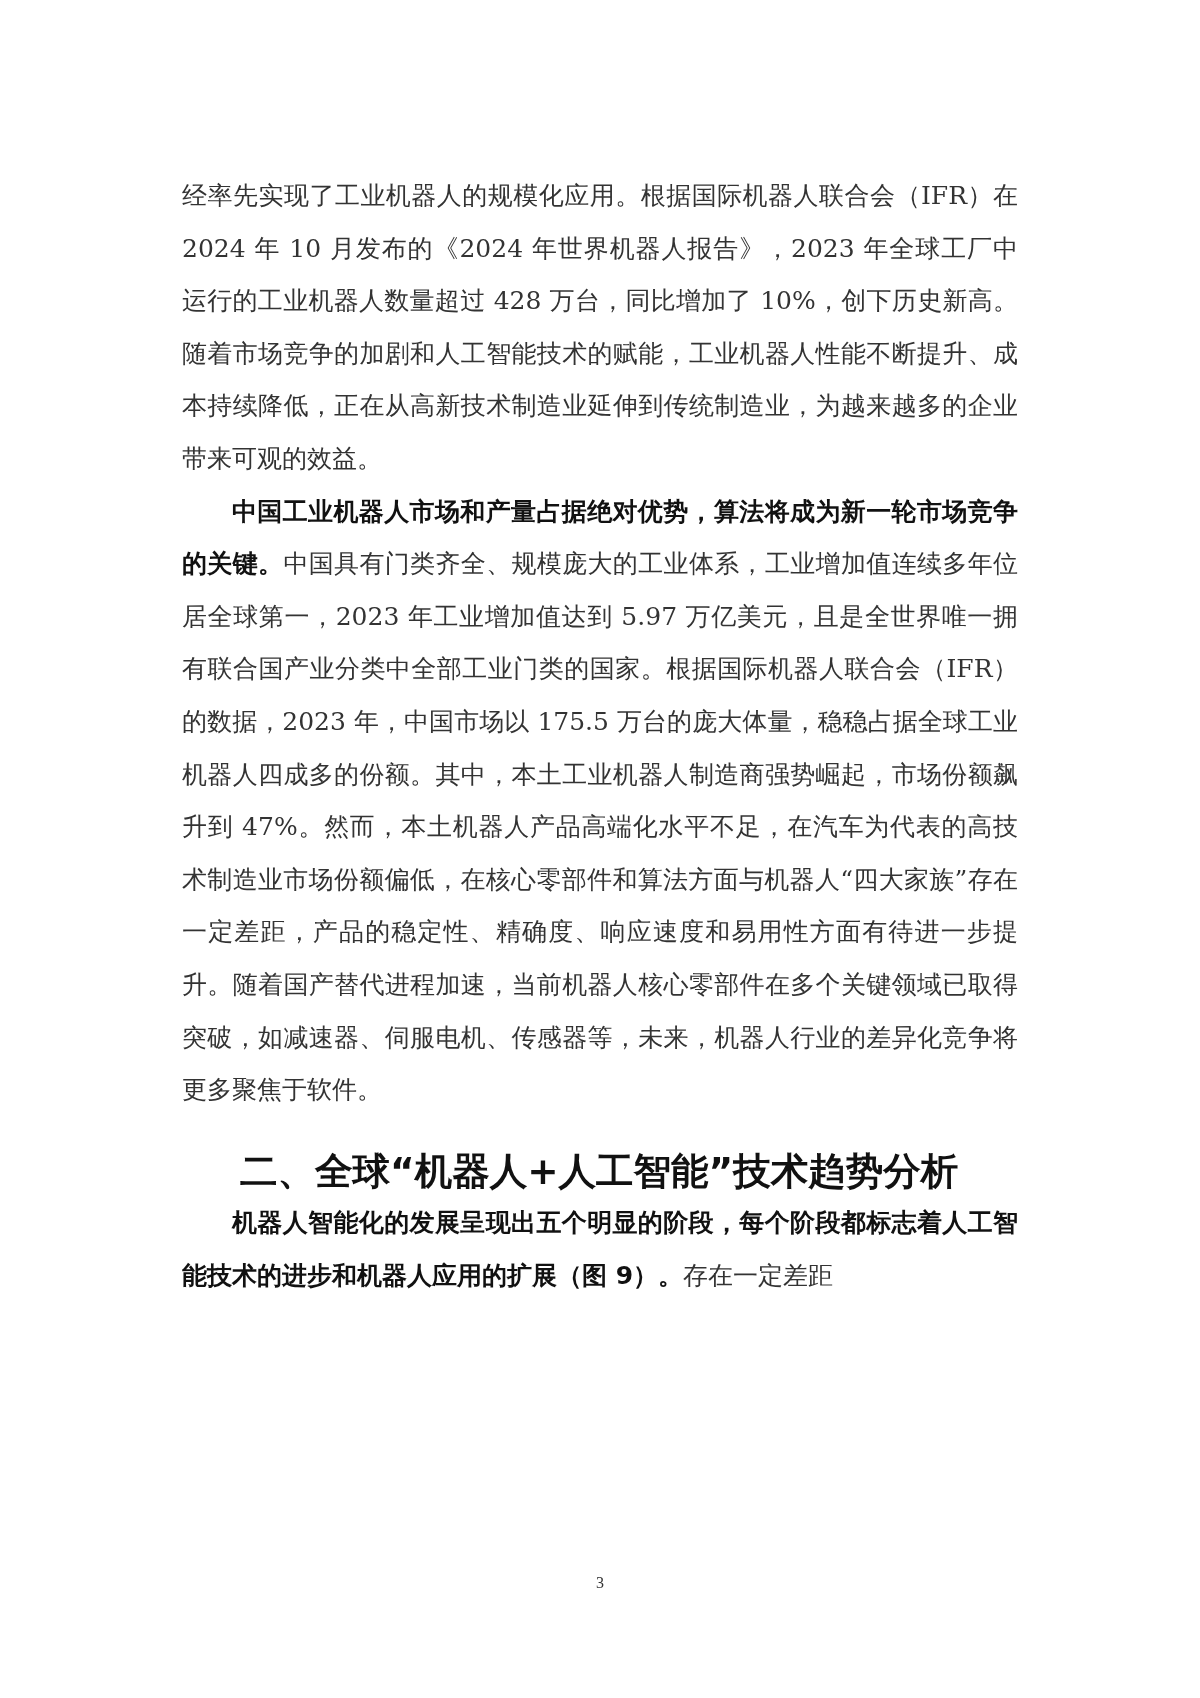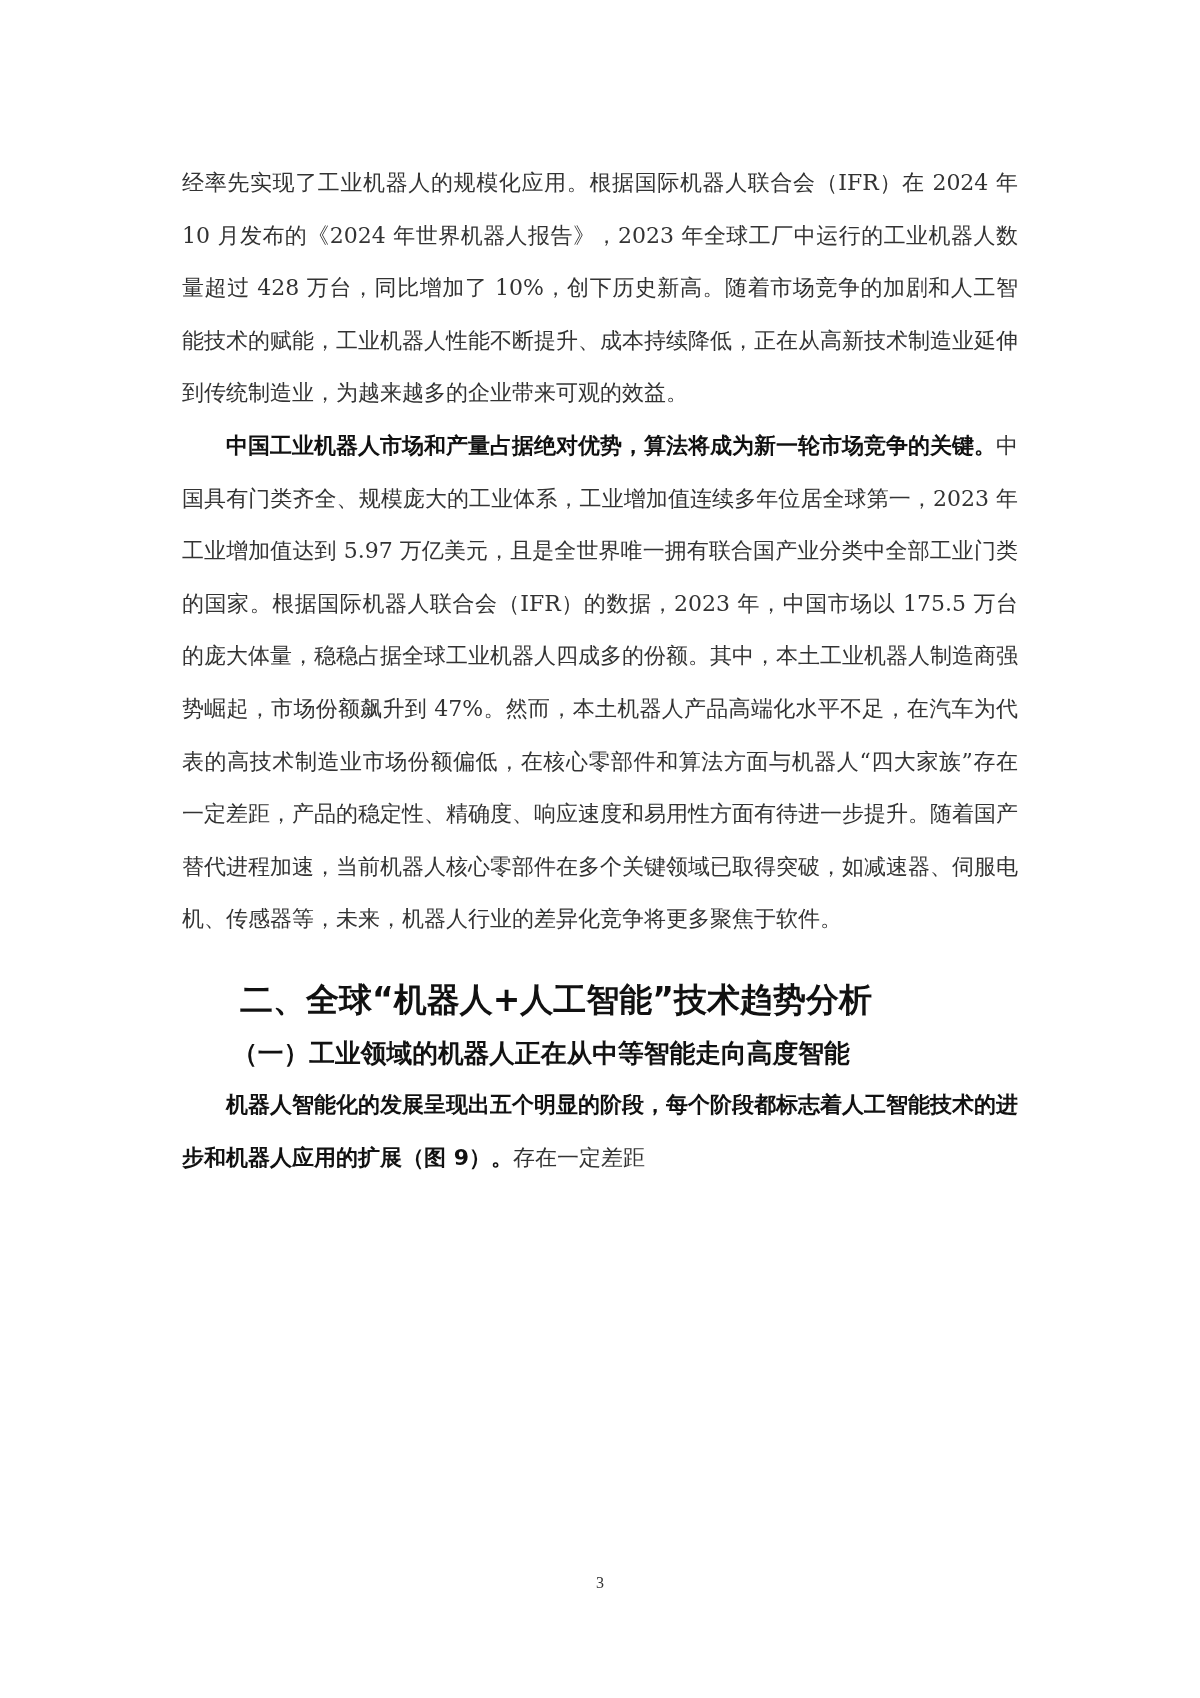--- a/index.html
+++ b/index.html
@@ -1,21 +1,21 @@
 <!DOCTYPE html>
 <html><head>
   <meta charset="utf-8">
   <style>
     html, body { margin: 0; padding: 0; background: #ffffff; }
     body { width: 1200px; height: 1698px; position: relative; overflow: hidden; }
     .page { position: absolute; left: 0; top: 0; width: 1200px; height: 1698px; background: #ffffff; }
     .body-text {
-      position: absolute; left: 182px; width: 836px; top: 157px;
+      position: absolute; left: 182px; width: 836px; top: 170px;
       font-family: "DejaVu Serif", "Liberation Serif", serif;
-      font-size: 22px; line-height: 52.6px; color: #333333;
+      font-size: 25px; line-height: 52.6px; color: #333333;
       text-align: justify; text-justify: inter-character;
     }
     .para { margin: 0; }
     .indent { text-indent: 2em; }
     .bold { font-family: "DejaVu Sans", "Liberation Sans", sans-serif; font-weight: bold; color: #111111; }
     .heading { margin: 0; font-family: "DejaVu Sans", "Liberation Sans", sans-serif; font-weight: bold; color: #111111; }
     .h2 { margin-top: 28px; padding-left: 58px; }
     .h3 { padding-left: 50px; }
     .page-number {
       position: absolute; left: 0; width: 1200px; top: 1574px; text-align: center;
@@ -23,17 +23,16 @@
     }
   </style>
 </head>
 <body>
 
 <div class="page">
   <div class="body-text">
     <p class="para">经率先实现了工业机器人的规模化应用。根据国际机器人联合会（IFR）在 2024 年 10 月发布的《2024 年世界机器人报告》，2023 年全球工厂中运行的工业机器人数量超过 428 万台，同比增加了 10%，创下历史新高。随着市场竞争的加剧和人工智能技术的赋能，工业机器人性能不断提升、成本持续降低，正在从高新技术制造业延伸到传统制造业，为越来越多的企业带来可观的效益。</p>
     <p class="para indent"><span class="bold">中国工业机器人市场和产量占据绝对优势，算法将成为新一轮市场竞争的关键。</span><span>中国具有门类齐全、规模庞大的工业体系，工业增加值连续多年位居全球第一，2023 年工业增加值达到 5.97 万亿美元，且是全世界唯一拥有联合国产业分类中全部工业门类的国家。根据国际机器人联合会（IFR）的数据，2023 年，中国市场以 175.5 万台的庞大体量，稳稳占据全球工业机器人四成多的份额。其中，本土工业机器人制造商强势崛起，市场份额飙升到 47%。然而，本土机器人产品高端化水平不足，在汽车为代表的高技术制造业市场份额偏低，在核心零部件和算法方面与机器人“四大家族”存在一定差距，产品的稳定性、精确度、响应速度和易用性方面有待进一步提升。随着国产替代进程加速，当前机器人核心零部件在多个关键领域已取得突破，如减速器、伺服电机、传感器等，未来，机器人行业的差异化竞争将更多聚焦于软件。</span></p>
     <h2 class="heading h2">二、全球“机器人+人工智能”技术趋势分析</h2>
-    <h3 class="heading h3">（一）工业领域的机器人正在从中等智能走向高度智能</h3>
     <p class="para indent"><span class="bold">机器人智能化的发展呈现出五个明显的阶段，每个阶段都标志着人工智能技术的进步和机器人应用的扩展（图 9）。</span><span>存在一定差距</span></p>
   </div>
   <div class="page-number">3</div>
 </div>
 
 </body></html>

